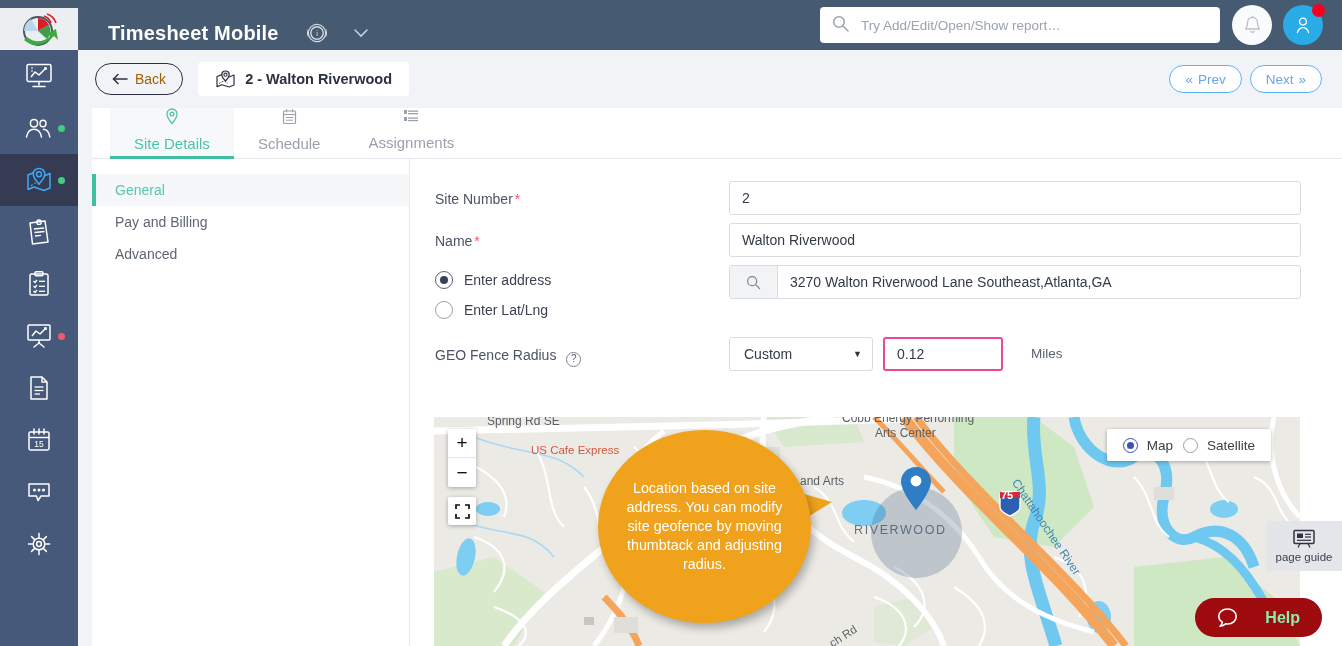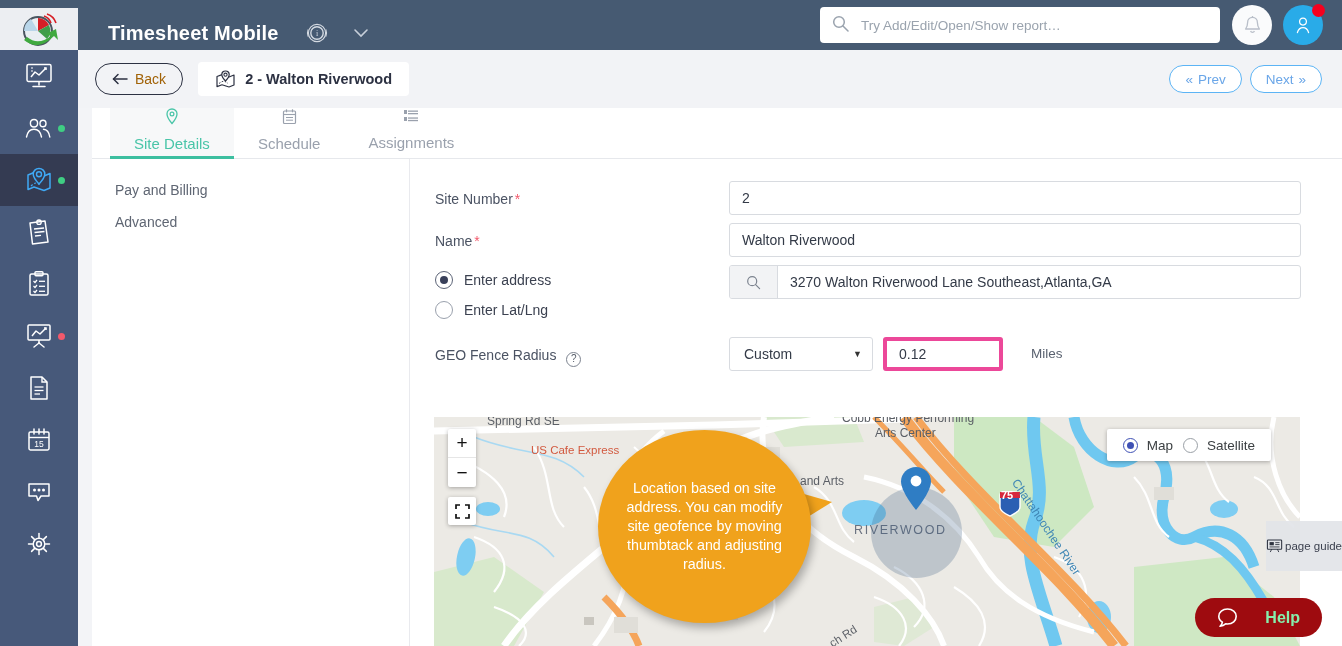--- a/index.html
+++ b/index.html
@@ -180,21 +180,21 @@
   .radio.on { border-color: #5d6578; }
   .radio.on::after {
     content: ""; width: 8px; height: 8px; border-radius: 50%; background: #39405a;
   }
   .select-box {
     width: 144px; height: 34px; border: 1px solid #d8dbe0; border-radius: 3px;
     background: #fff; display: flex; align-items: center; justify-content: space-between;
     padding: 0 10px 0 14px; font-size: 14px; color: #333a47; cursor: pointer;
   }
   .radius-input {
-    width: 120px; height: 34px; border: 4px solid #ec4899; border-radius: 3px;
+    width: 120px; height: 34px; border: 2px solid #ec4899; border-radius: 3px;
     padding: 0 12px; font-size: 14px; color: #333a47; outline: none; margin-left: 10px;
     font-family: "Liberation Sans", sans-serif;
   }
   .unit-label { font-size: 13.5px; color: #5a6270; margin-left: 28px; padding-top: 9px; }
 
   
   .map {
     position: absolute; left: 434px; top: 417px; width: 866px; height: 257px;
     overflow: hidden; background: #eae9e4;
   }
@@ -239,21 +239,21 @@
   }
   .callout-tail {
     position: absolute; left: 790px; top: 490px; width: 0; height: 0;
     border-top: 12px solid transparent; border-bottom: 26px solid transparent;
     border-left: 42px solid #f0a21c; z-index: 8;
   }
 
   .page-guide {
     position: absolute; right: 0px; top: 521px; width: 76px; height: 50px;
     background: rgba(226,228,232,.93);
-    display: flex; align-items: center; justify-content: center;
+    display: flex; flex-direction: column; align-items: center; justify-content: center;
     gap: 2px; cursor: pointer; z-index: 30;
   }
   .page-guide span { font-size: 11.5px; color: #3d4250; white-space: nowrap; }
   .help-btn {
     position: absolute; right: 20px; top: 598px; height: 39px; padding: 0 22px;
     background: #9e0b0f; border-radius: 20px; color: #86efac;
     display: flex; align-items: center; gap: 27px;
     font-size: 16px; font-weight: bold; cursor: pointer; z-index: 31;
   }
 
@@ -499,20 +499,23 @@
             <rect x="5" y="9.4" width="10" height="1.3" fill="#9aa1ad"></rect>
             <rect x="5" y="11.9" width="10" height="1.3" fill="#9aa1ad"></rect>
           </svg>
           <span>Assignments</span>
         </div>
       </div>
 
       <div class="content">
 
         <div class="subnav">
+          <div class="subnav-item active">
+            <span>General</span>
+          </div>
           <div class="subnav-item">
             <span>Pay and Billing</span>
           </div>
           <div class="subnav-item">
             <span>Advanced</span>
           </div>
         </div>
 
         <div class="form-area">
 

